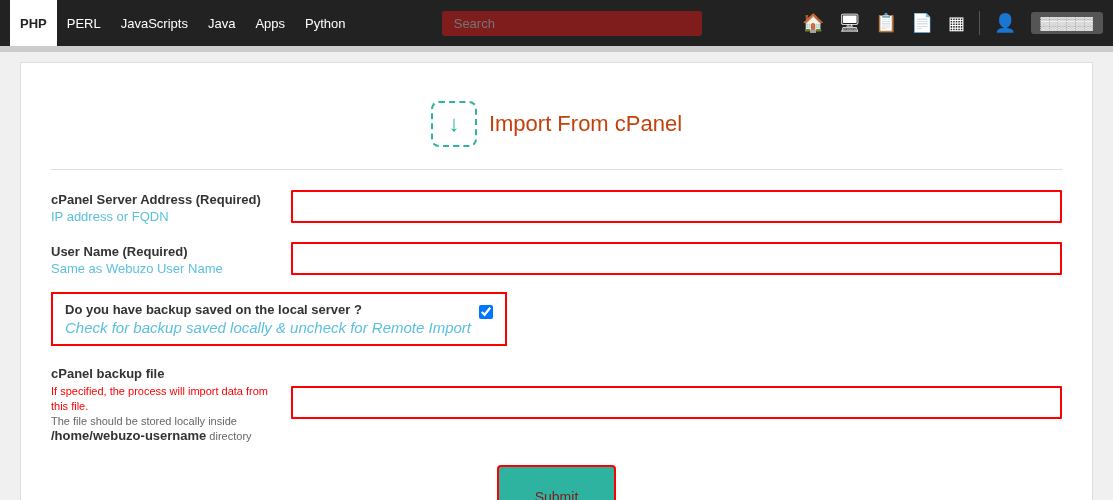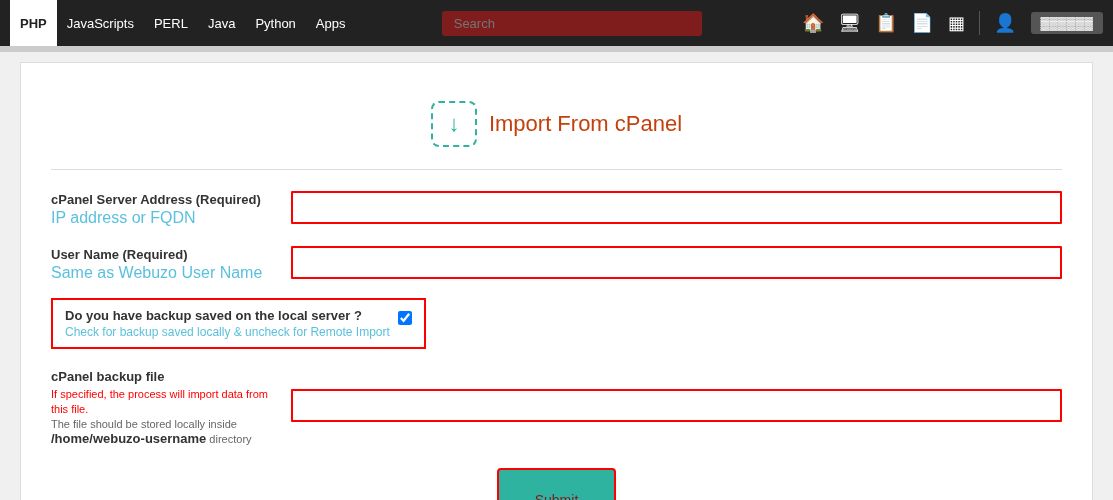--- a/index.html
+++ b/index.html
@@ -128,21 +128,21 @@
     }
     .form-label {
       font-weight: bold;
       color: #333;
       font-size: 13px;
       display: block;
       margin-bottom: 2px;
     }
     .form-hint {
       color: #5bc0de;
-      font-size: 16px;
+      font-size: 13px;
     }
     .form-input-area {
       flex: 1;
     }
     .form-input-highlighted {
       border: 2px solid red;
       width: 100%;
       padding: 7px 10px;
       font-size: 13px;
       outline: none;
@@ -168,21 +168,22 @@
       flex-direction: column;
     }
     .checkbox-label {
       font-weight: bold;
       color: #333;
       font-size: 13px;
       margin-bottom: 2px;
     }
     .checkbox-hint {
       color: #5bc0de;
-      font-size: 12px;
+      font-size: 15px;
+      font-style: italic;
     }
     .checkbox-input {
       margin-top: 3px;
       flex-shrink: 0;
       width: 14px;
       height: 14px;
     }
 
     
     .backup-hint-red {
@@ -213,25 +214,25 @@
       font-size: 14px;
       cursor: pointer;
       border-radius: 4px;
     }
   </style>
 </head>
 <body>
 
 <nav class="navbar">
   <div class="nav-item php">PHP</div>
+  <div class="nav-item">PERL</div>
   <div class="nav-item">JavaScripts</div>
-  <div class="nav-item">PERL</div>
   <div class="nav-item">Java</div>
+  <div class="nav-item">Apps</div>
   <div class="nav-item">Python</div>
-  <div class="nav-item">Apps</div>
 
   <div class="nav-search">
     <input type="text" placeholder="Search" style="">
   </div>
 
   <div class="nav-icons">
     <span class="nav-icon-btn">🏠</span>
     <span class="nav-icon-btn">🖥</span>
     <span class="nav-icon-btn">📋</span>
     <span class="nav-icon-btn">📄</span>

